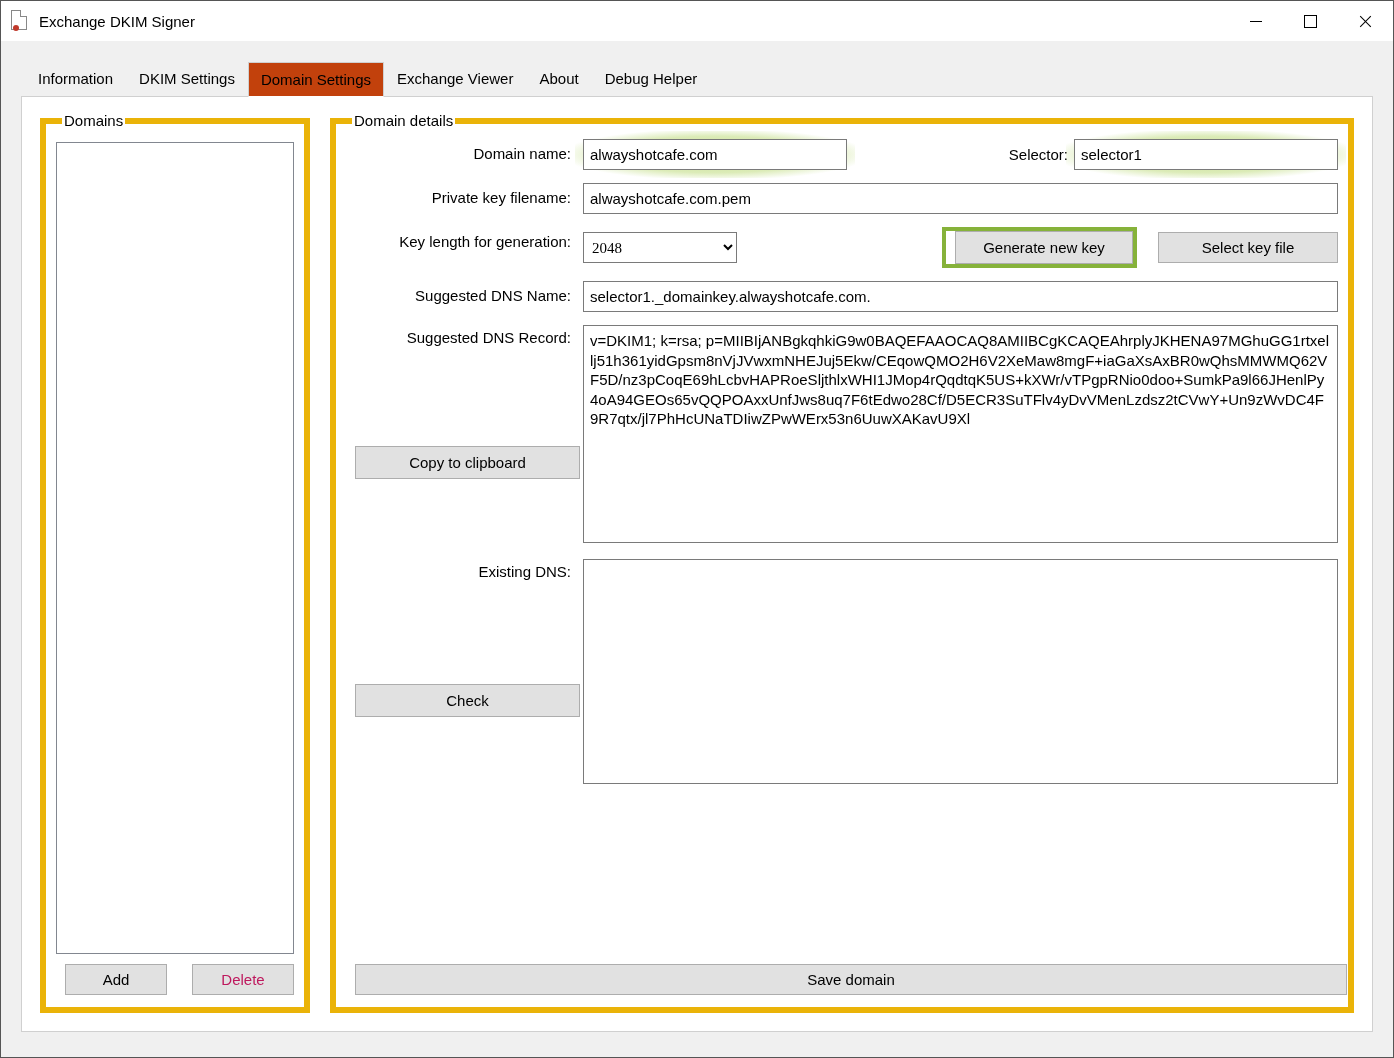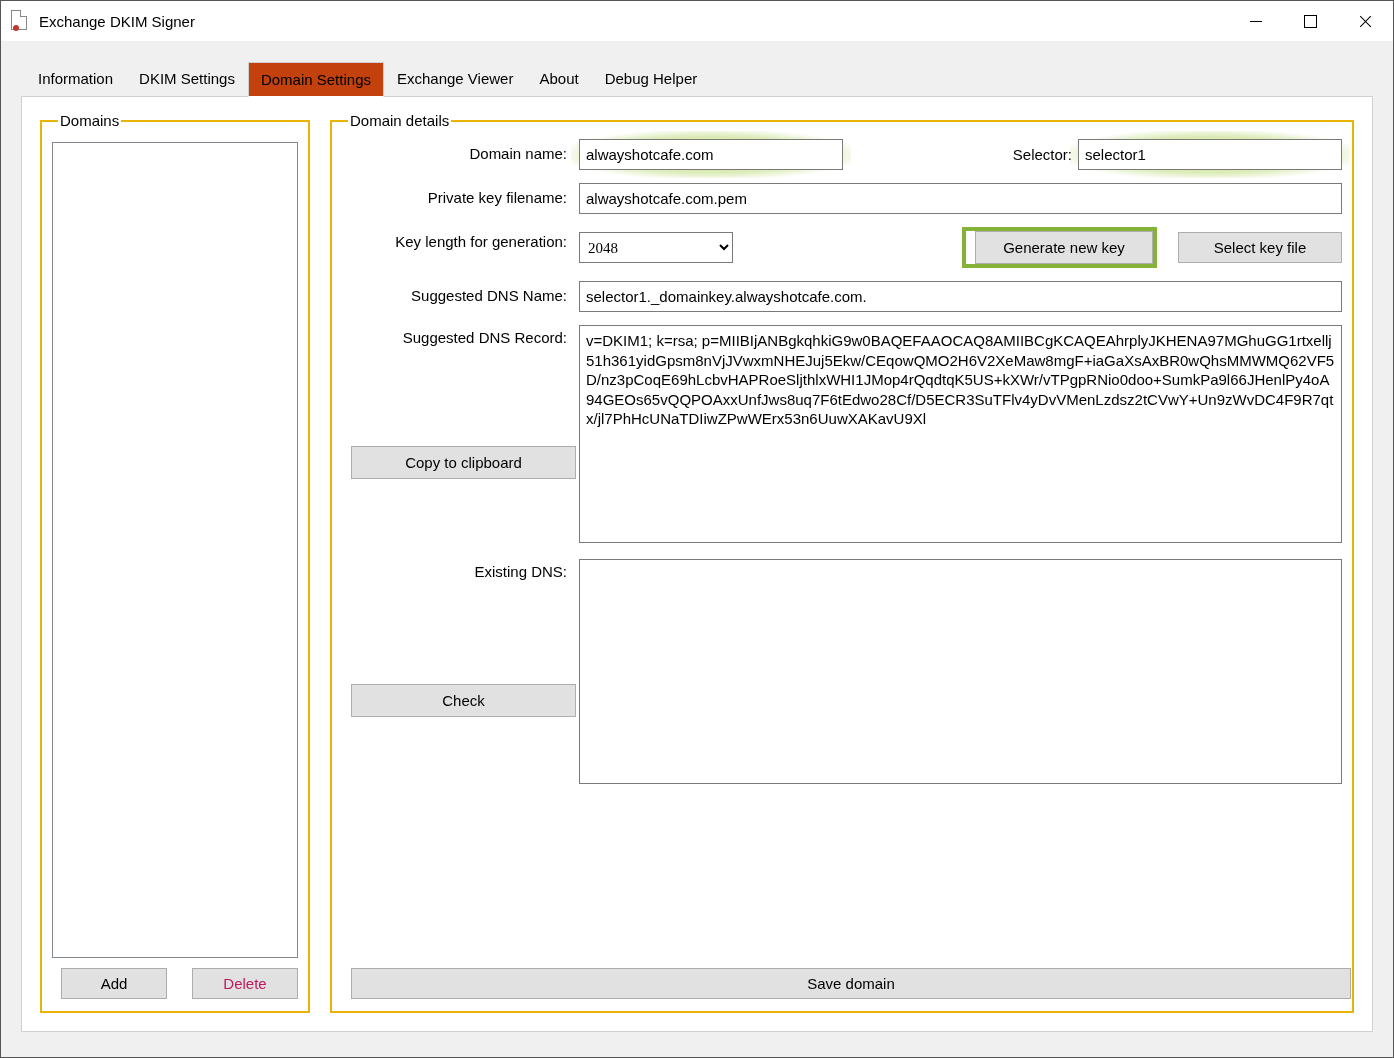--- a/index.html
+++ b/index.html
@@ -17,21 +17,21 @@
 .ctrl-max::after { content: ""; display: block; width: 11px; height: 11px; border: 1px solid #000; }
 .ctrl-close { position: relative; }
 .ctrl-close::before, .ctrl-close::after { content: ""; position: absolute; width: 15px; height: 1px; background: #000; }
 .ctrl-close::before { transform: rotate(45deg); }
 .ctrl-close::after { transform: rotate(-45deg); }
 .client { flex: 1; background: #f0f0f0; padding: 20px 20px 25px 20px; display: flex; flex-direction: column; }
 .tabs { display: flex; align-items: flex-start; margin-left: 4px; }
 .tab { padding: 8px 12px; background: #f0f0f0; border: 1px solid transparent; font-size: 15px; cursor: default; }
 .tab.active { background: #c2410c; border: 1px solid #d0d0d0; border-bottom: 1px solid #fff; position: relative; top: 1px; }
 .tab-body { flex: 1; background: #fff; border: 1px solid #d0d0d0; padding: 15px 18px 18px 18px; display: flex; gap: 20px; }
-fieldset.group { border: 2px solid #eab308; padding: 10px 10px 12px 10px; position: relative; display: flex; flex-direction: column; }
+fieldset.group { border: 6px solid #eab308; padding: 10px 10px 12px 10px; position: relative; display: flex; flex-direction: column; }
 fieldset.group > legend { font-size: 15px; padding: 0 2px; margin-left: 6px; }
 .domains-box { width: 270px; display: flex; flex-direction: column; }
 .domains-list { flex: 1; border: 1px solid #828790; background: #fff; margin: 3px 0 10px 0; }
 .dom-btn-row { display: flex; gap: 16px; align-items: flex-end; }
 .details-box { flex: 1; display: flex; flex-direction: column; }
 .form-grid { display: grid; grid-template-columns: 225px 1fr; column-gap: 12px; row-gap: 13px; align-items: start; }
 .form-grid .lbl { text-align: right; padding-top: 6px; font-size: 15px; }
 .row-inline { display: flex; align-items: center; gap: 12px; }
 input.textfield, .ta { font-family: inherit; font-size: 15px; border: 1px solid #7a7a7a; background: #fff; padding: 4px 6px; height: 31px; }
 .ta { height: auto; resize: none; overflow-y: scroll; line-height: 1.3; padding: 5px 6px; word-break: break-all; }
@@ -108,21 +108,21 @@
 
           <div class="lbl">Key length for generation:</div>
           <div class="row-inline">
             <select class="sel" style="width:154px">
               <option>2048</option>
             </select>
             <span style="flex:1"></span>
             <span class="gen-key-wrap">
               <button class="btn" style="width:178px;height:33px">Generate new key</button>
             </span>
-            <button class="btn" style="width:164px">Select key file</button>
+            <button class="btn" style="width:180px">Select key file</button>
           </div>
 
           <div class="lbl">Suggested DNS Name:</div>
           <div>
             <input class="textfield" style="width: 100%;" value="selector1._domainkey.alwayshotcafe.com.">
           </div>
 
           <div class="lbl" style="padding-top:4px">Suggested DNS Record:</div>
           <div style="grid-row: span 2;">
             <textarea class="ta" style="width: 100%; height: 218px;">v=DKIM1; k=rsa; p=MIIBIjANBgkqhkiG9w0BAQEFAAOCAQ8AMIIBCgKCAQEAhrplyJKHENA97MGhuGG1rtxellj51h361yidGpsm8nVjJVwxmNHEJuj5Ekw/CEqowQMO2H6V2XeMaw8mgF+iaGaXsAxBR0wQhsMMWMQ62VF5D/nz3pCoqE69hLcbvHAPRoeSljthlxWHI1JMop4rQqdtqK5US+kXWr/vTPgpRNio0doo+SumkPa9l66JHenlPy4oA94GEOs65vQQPOAxxUnfJws8uq7F6tEdwo28Cf/D5ECR3SuTFlv4yDvVMenLzdsz2tCVwY+Un9zWvDC4F9R7qtx/jl7PhHcUNaTDIiwZPwWErx53n6UuwXAKavU9Xl</textarea>

